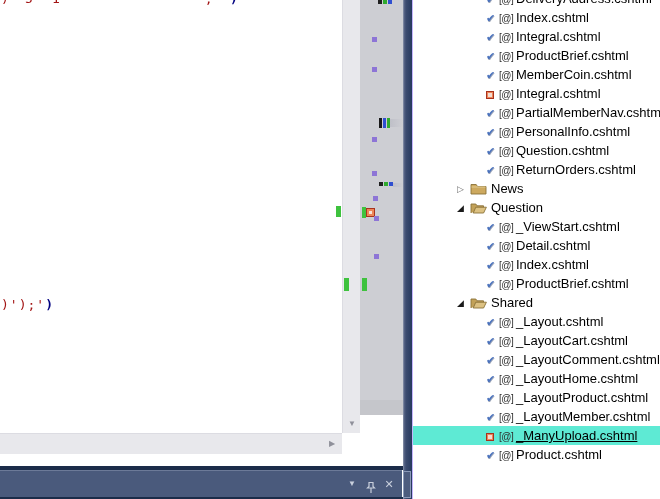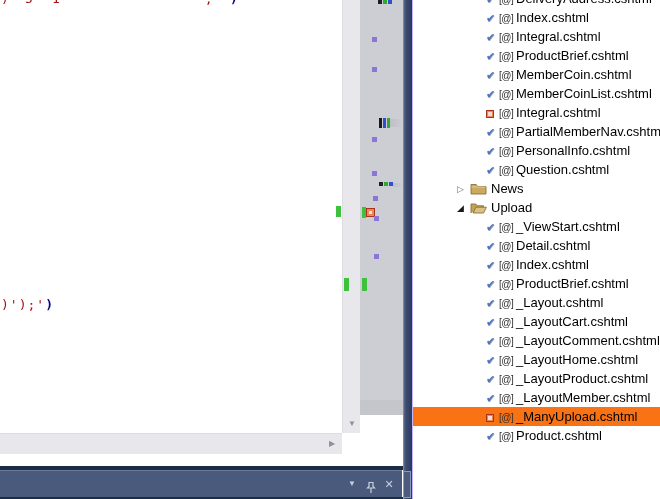--- a/index.html
+++ b/index.html
@@ -34,21 +34,21 @@
   .bottombar-under{position:absolute;left:0;top:497px;width:403px;height:2px;background:#1b2c49;}
   .bb-icon{position:absolute;top:0;height:26px;line-height:26px;text-align:center;color:#c8cfdc;cursor:default;}
   #bb-menu{left:344px;width:16px;font-size:8px;}
   #bb-pin{left:363px;width:16px;padding-top:6px;height:20px;box-sizing:border-box;}
   #bb-close{left:381px;width:16px;font-size:11px;}
   .cornerbox{position:absolute;left:403px;top:471px;width:8px;height:27px;border:1px solid #8b99b8;background:#4d5c7e;box-sizing:border-box;}
   
   .sepanel{position:absolute;left:412px;top:0;width:248px;height:499px;background:#fff;border-left:1px solid #c4b5fd;box-sizing:border-box;overflow:hidden;}
   .tree-scroll{position:absolute;left:0;top:-11px;width:248px;}
   .trow{height:19px;line-height:19px;white-space:nowrap;font-size:13px;color:#000;}
-  .trow.selected{background:#f97316;}
+  .trow.selected{background:#5eead4;text-decoration:underline;}
   .trow .pad-file{display:inline-block;width:73px;}
   .trow .pad-folder{display:inline-block;width:44px;}
   .arrow{display:inline-block;width:13px;font-size:9px;vertical-align:middle;}
   .arrow.collapsed{color:#6f6f6f;}
   .arrow.expanded{color:#1a1a1a;}
   .folder-svg{vertical-align:-2px;margin-right:4px;}
   .check{display:inline-block;width:13px;font-size:11px;color:#4a72bd;text-shadow:0.5px 0.5px 0 #9aa4b8;vertical-align:baseline;}
   .edited{display:inline-block;width:8px;height:8px;box-sizing:border-box;border:1px solid #a8321e;background:#ee8557;position:relative;margin-right:5px;vertical-align:-1px;}
   .edited::after{content:"";position:absolute;left:1px;top:1px;right:1px;bottom:1px;background:#f3ddd2;}
   .razor{display:inline-block;width:17px;font-size:10px;color:#2f2f2f;letter-spacing:-0.5px;}
@@ -96,49 +96,53 @@
   <div class="trow"><span class="pad-file"></span><span class="check">✔</span><span class="razor">[@]</span><span class="tlabel">DeliveryAddress.cshtml</span></div>
 
   <div class="trow"><span class="pad-file"></span><span class="check">✔</span><span class="razor">[@]</span><span class="tlabel">Index.cshtml</span></div>
 
   <div class="trow"><span class="pad-file"></span><span class="check">✔</span><span class="razor">[@]</span><span class="tlabel">Integral.cshtml</span></div>
 
   <div class="trow"><span class="pad-file"></span><span class="check">✔</span><span class="razor">[@]</span><span class="tlabel">ProductBrief.cshtml</span></div>
 
   <div class="trow"><span class="pad-file"></span><span class="check">✔</span><span class="razor">[@]</span><span class="tlabel">MemberCoin.cshtml</span></div>
 
-  <div class="trow"><span class="pad-file"></span><span class="check">✔</span><span class="razor">[@]</span><span class="tlabel">MemberCoinList.cshtml</span></div>
 
   <div class="trow"><span class="pad-file"></span><span class="edited"></span><span class="razor">[@]</span><span class="tlabel">Integral.cshtml</span></div>
 
   <div class="trow"><span class="pad-file"></span><span class="check">✔</span><span class="razor">[@]</span><span class="tlabel">PartialMemberNav.cshtml</span></div>
 
   <div class="trow"><span class="pad-file"></span><span class="check">✔</span><span class="razor">[@]</span><span class="tlabel">PersonalInfo.cshtml</span></div>
 
   <div class="trow"><span class="pad-file"></span><span class="check">✔</span><span class="razor">[@]</span><span class="tlabel">Question.cshtml</span></div>
 
+  <div class="trow"><span class="pad-file"></span><span class="check">✔</span><span class="razor">[@]</span><span class="tlabel">ReturnOrders.cshtml</span></div>
 
   <div class="trow"><span class="pad-folder"></span><span class="arrow collapsed">▷</span><svg class="folder-svg closed" width="17" height="13" viewBox="0 0 17 13">
             <path d="M1 12 V2.5 h5.2 l1.3 2 H16 v7.5 z" fill="#cda95f" stroke="#8a7238" stroke-width="0.9"></path>
             <path d="M1.5 5 h14" stroke="#e2cc93" stroke-width="1"></path>
           </svg><span class="tlabel">News</span></div>
 
   <div class="trow"><span class="pad-folder"></span><span class="arrow expanded">◢</span><svg class="folder-svg open" width="17" height="13" viewBox="0 0 17 13">
             <path d="M1 12 V3 h4.8 l1.2 1.8 h6.5 V7" fill="#c2a158" stroke="#8a7238" stroke-width="0.9"></path>
             <path d="M3.2 12 L5.8 6.2 H16.4 L13.6 12 z" fill="#dcc182" stroke="#8a7238" stroke-width="0.9"></path>
-          </svg><span class="tlabel">Upload</span></div>
+          </svg><span class="tlabel">Question</span></div>
 
   <div class="trow"><span class="pad-file"></span><span class="check">✔</span><span class="razor">[@]</span><span class="tlabel">_ViewStart.cshtml</span></div>
 
   <div class="trow"><span class="pad-file"></span><span class="check">✔</span><span class="razor">[@]</span><span class="tlabel">Detail.cshtml</span></div>
 
   <div class="trow"><span class="pad-file"></span><span class="check">✔</span><span class="razor">[@]</span><span class="tlabel">Index.cshtml</span></div>
 
   <div class="trow"><span class="pad-file"></span><span class="check">✔</span><span class="razor">[@]</span><span class="tlabel">ProductBrief.cshtml</span></div>
 
+  <div class="trow"><span class="pad-folder"></span><span class="arrow expanded">◢</span><svg class="folder-svg open" width="17" height="13" viewBox="0 0 17 13">
+            <path d="M1 12 V3 h4.8 l1.2 1.8 h6.5 V7" fill="#c2a158" stroke="#8a7238" stroke-width="0.9"></path>
+            <path d="M3.2 12 L5.8 6.2 H16.4 L13.6 12 z" fill="#dcc182" stroke="#8a7238" stroke-width="0.9"></path>
+          </svg><span class="tlabel">Shared</span></div>
 
   <div class="trow"><span class="pad-file"></span><span class="check">✔</span><span class="razor">[@]</span><span class="tlabel">_Layout.cshtml</span></div>
 
   <div class="trow"><span class="pad-file"></span><span class="check">✔</span><span class="razor">[@]</span><span class="tlabel">_LayoutCart.cshtml</span></div>
 
   <div class="trow"><span class="pad-file"></span><span class="check">✔</span><span class="razor">[@]</span><span class="tlabel">_LayoutComment.cshtml</span></div>
 
 
   <div class="trow"><span class="pad-file"></span><span class="check">✔</span><span class="razor">[@]</span><span class="tlabel">_LayoutHome.cshtml</span></div>
 

